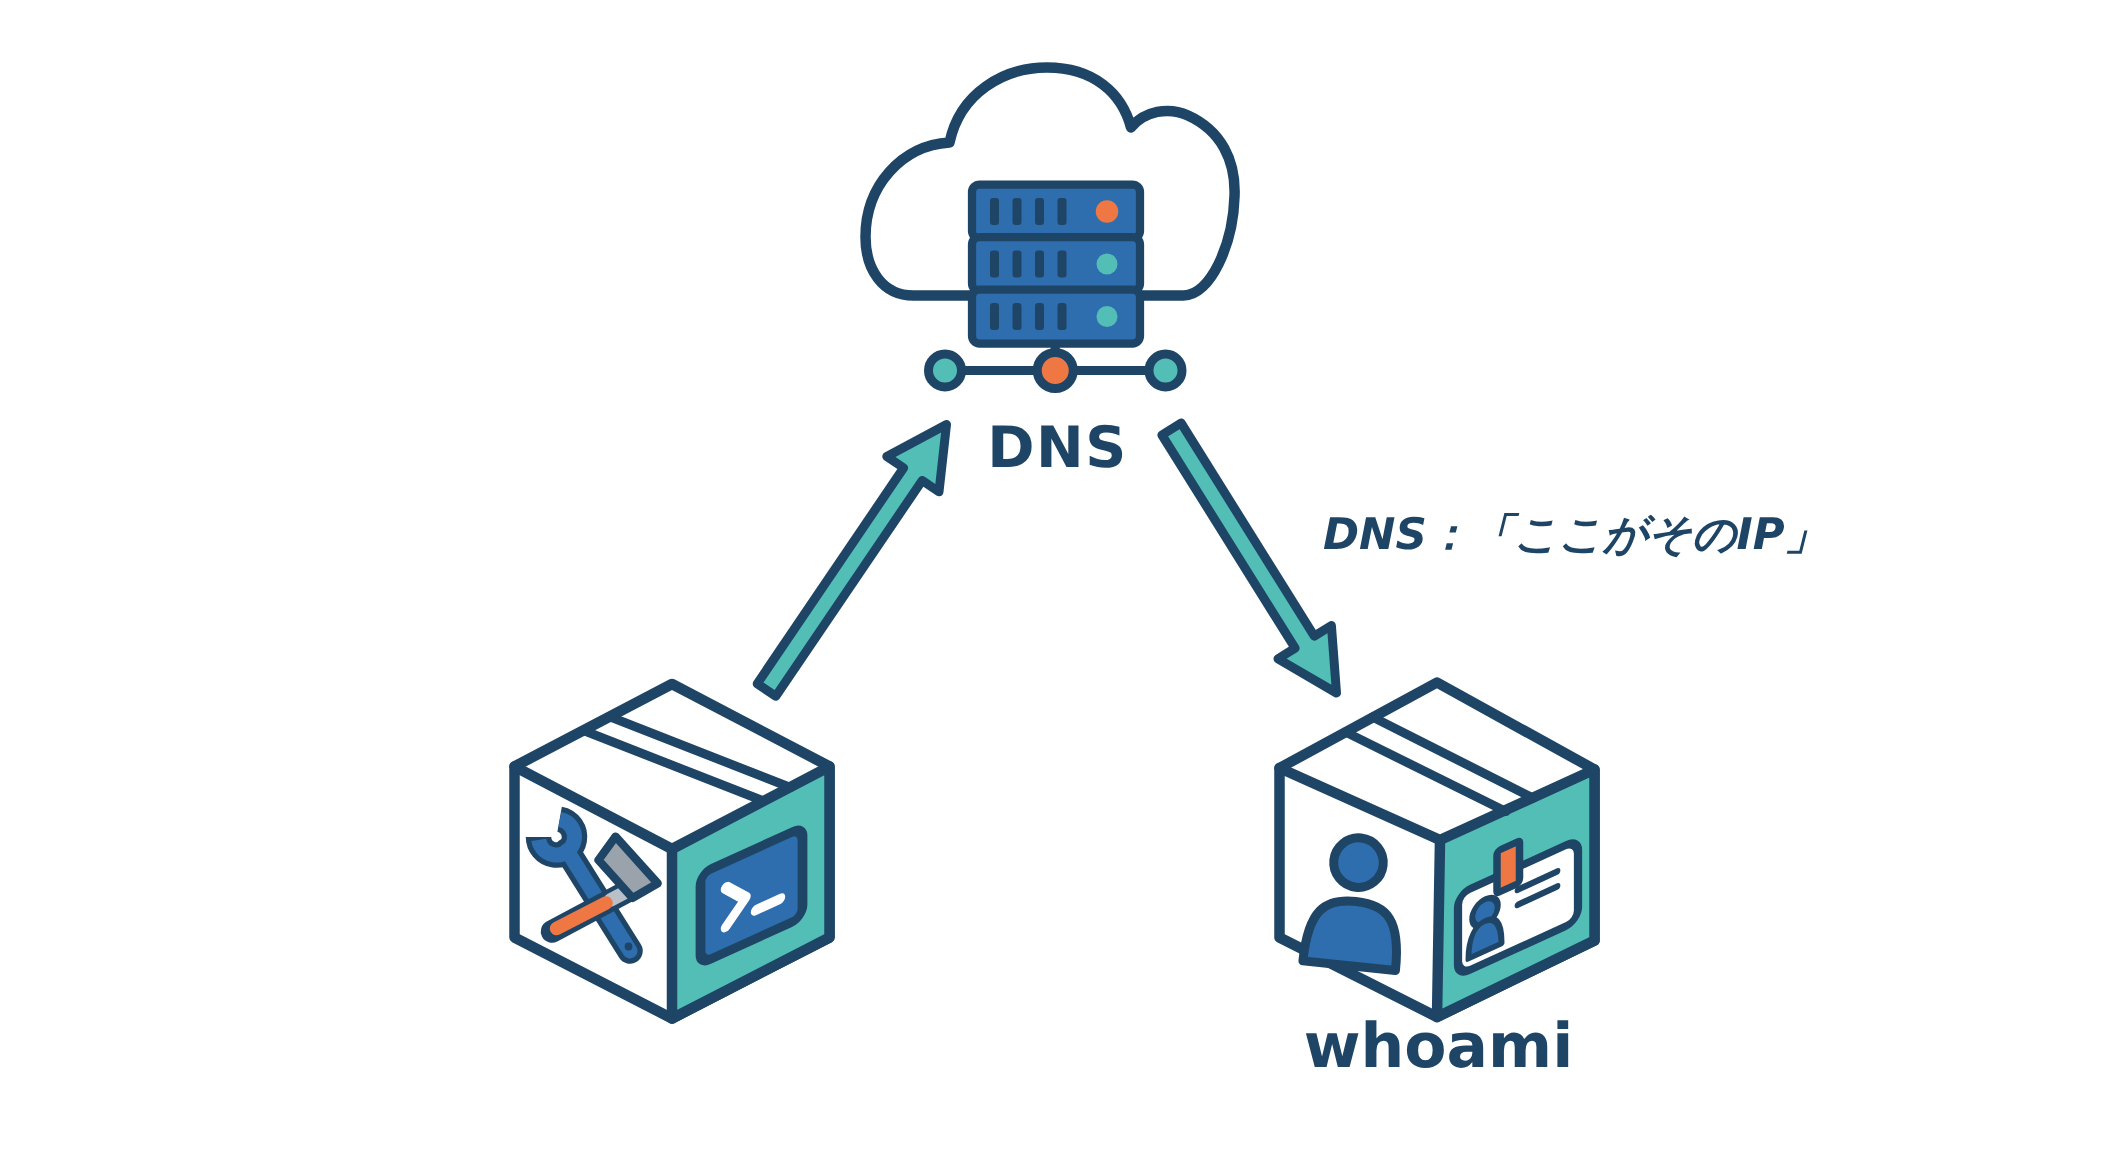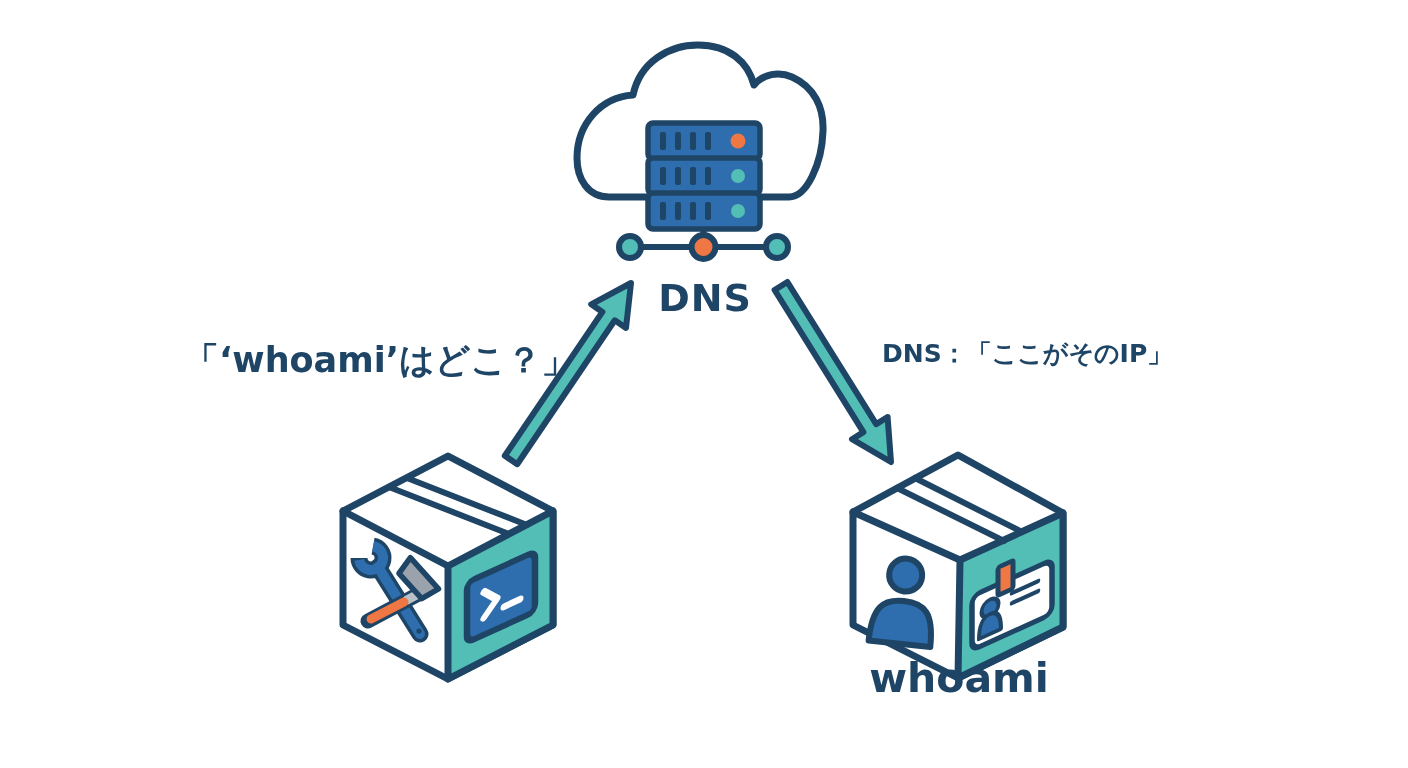--- a/index.html
+++ b/index.html
@@ -29,23 +29,23 @@
   .ws{stroke:#ffffff;}
   .xf{fill:none;}
   .rd{stroke-linejoin:round;stroke-linecap:round;}
   
   .label{
     position:absolute;color:var(--navy);font-weight:700;
     white-space:nowrap;line-height:1.15;
   }
   .dns-label{left:605px;top:277px;width:200px;text-align:center;font-size:38px;letter-spacing:1px;}
   .query-label{left:184px;top:340px;font-size:35px;}
-  .response-label{left:882px;top:340px;font-size:25px;}
+  .response-label{left:882px;top:340px;font-size:29px;font-style:italic;}
   .tools-label{left:351px;top:690px;width:200px;text-align:center;font-size:41px;}
-  .whoami-label{left:859px;top:655px;width:200px;text-align:center;font-size:41px;}
+  .whoami-label{left:859px;top:674px;width:200px;text-align:center;font-size:41px;}
 </style>
 </head>
 <body>
 
 <div class="canvas">
 
   <svg class="scene" width="1408" height="768" viewBox="0 0 1408 768">
 
     <g>
 
@@ -144,17 +144,16 @@
         <rect class="of ns rd" stroke-width="5" x="-14" y="-44" width="15" height="28" rx="2"></rect>
         <circle class="bf ns" stroke-width="4" cx="-22" cy="-7" r="8.5"></circle>
         <path class="bf ns rd" stroke-width="4" d="M -33 19 C -33 4 -28 -1 -22 -1 C -16 -1 -11 4 -11 19 Z"></path>
         <line class="ns rd" stroke-width="4.5" x1="0" y1="-12" x2="26" y2="-12"></line>
         <line class="ns rd" stroke-width="4.5" x1="0" y1="-2" x2="26" y2="-2"></line>
       </g>
     </g>
   </svg>
 
   <div class="label dns-label">DNS</div>
-  <div class="label query-label">「‘whoami’はどこ？」</div>
   <div class="label response-label">DNS：「ここがそのIP」</div>
   <div class="label whoami-label">whoami</div>
 
 </div>
 
 </body></html>

